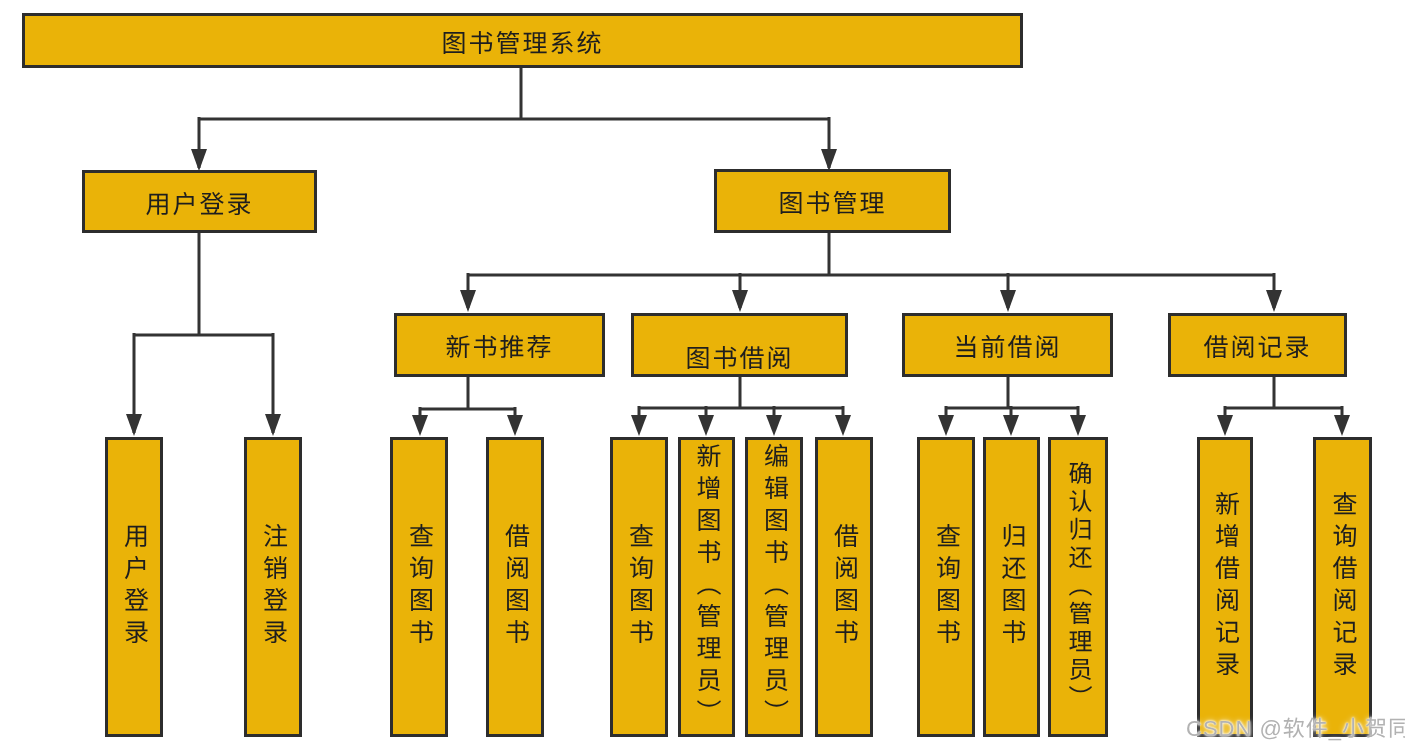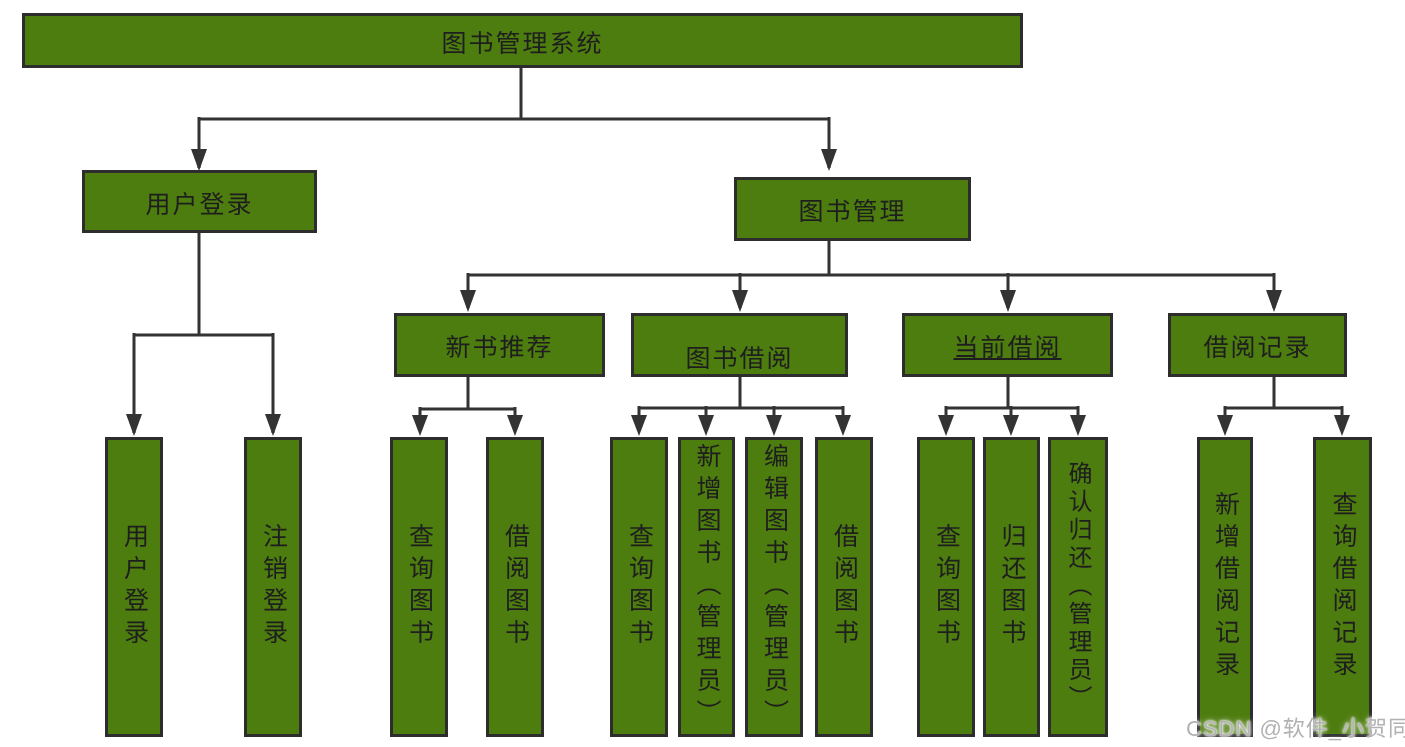--- a/index.html
+++ b/index.html
@@ -3,21 +3,21 @@
 <meta charset="utf-8">
 <style>
   html,body{margin:0;padding:0;background:#ffffff;}
   body{font-family:"Liberation Sans",sans-serif;}
   .canvas{position:relative;width:1405px;height:747px;background:#ffffff;overflow:hidden;}
   svg.wires{position:absolute;left:0;top:0;z-index:1;}
   .wires path{stroke:#333333;stroke-width:3;fill:none;}
   .wires polygon{fill:#333333;stroke:none;}
   .node{
     position:absolute;z-index:2;box-sizing:border-box;
-    border:3px solid #2d2d2d;background:#4d7c0f;color:#1e1e1e;
+    border:3px solid #2d2d2d;background:#eab308;color:#1e1e1e;
     display:flex;align-items:center;justify-content:center;
   }
   .hlabel{font-size:25px;letter-spacing:2px;white-space:nowrap;}
   .vlabel{
     writing-mode:vertical-rl;text-orientation:mixed;
     font-size:25px;letter-spacing:7px;line-height:1;white-space:nowrap;
   }
   .watermark{
     position:absolute;left:1186px;top:710px;z-index:5;
     font-size:22px;letter-spacing:1px;color:#b2b2b2;white-space:nowrap;
@@ -65,31 +65,31 @@
     <polygon points="1334,415 1350,415 1342,436"></polygon>
   </svg>
 
   <div class="node" style="left:22px;top:13px;width:1001px;height:55px;">
     <span class="hlabel">图书管理系统</span>
   </div>
 
   <div class="node" style="left:82px;top:170px;width:235px;height:63px;">
     <span class="hlabel">用户登录</span>
   </div>
-  <div class="node" style="left:734px;top:169px;width:237px;height:64px;margin-top:8px;">
+  <div class="node" style="left:714px;top:169px;width:237px;height:64px;">
     <span class="hlabel">图书管理</span>
   </div>
 
   <div class="node" style="left:362px;top:313px;width:211px;height:64px;margin-left:32px;">
     <span class="hlabel">新书推荐</span>
   </div>
   <div class="node" style="left:631px;top:313px;width:217px;height:64px;align-items:flex-end;">
     <span class="hlabel">图书借阅</span>
   </div>
-  <div class="node" style="left:902px;top:313px;width:211px;height:64px;text-decoration:underline;">
+  <div class="node" style="left:902px;top:313px;width:211px;height:64px;">
     <span class="hlabel">当前借阅</span>
   </div>
   <div class="node" style="left:1168px;top:313px;width:179px;height:64px;">
     <span class="hlabel">借阅记录</span>
   </div>
 
   <div class="node" style="left:105px;top:437px;width:58px;height:300px;">
     <span class="vlabel">用户登录</span>
   </div>
   <div class="node" style="left:244px;top:437px;width:58px;height:300px;">

